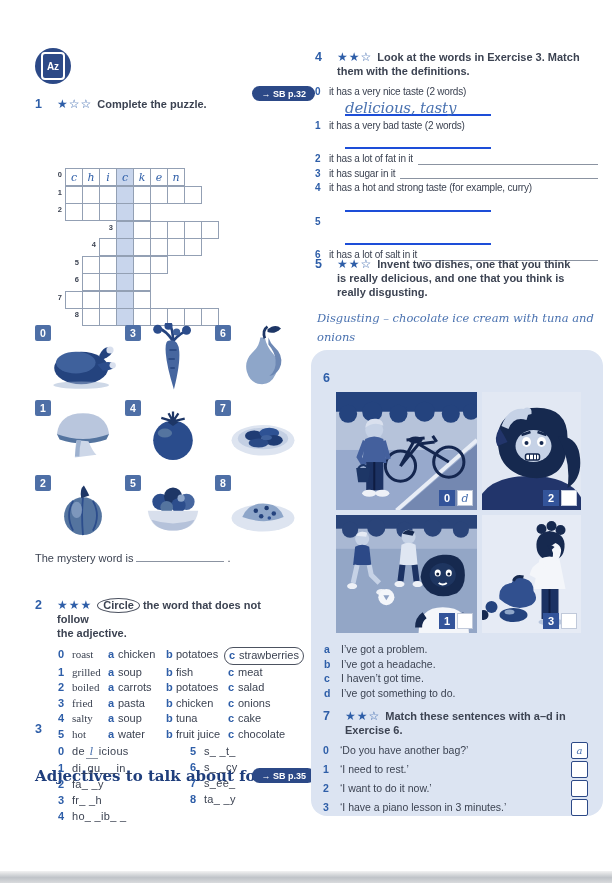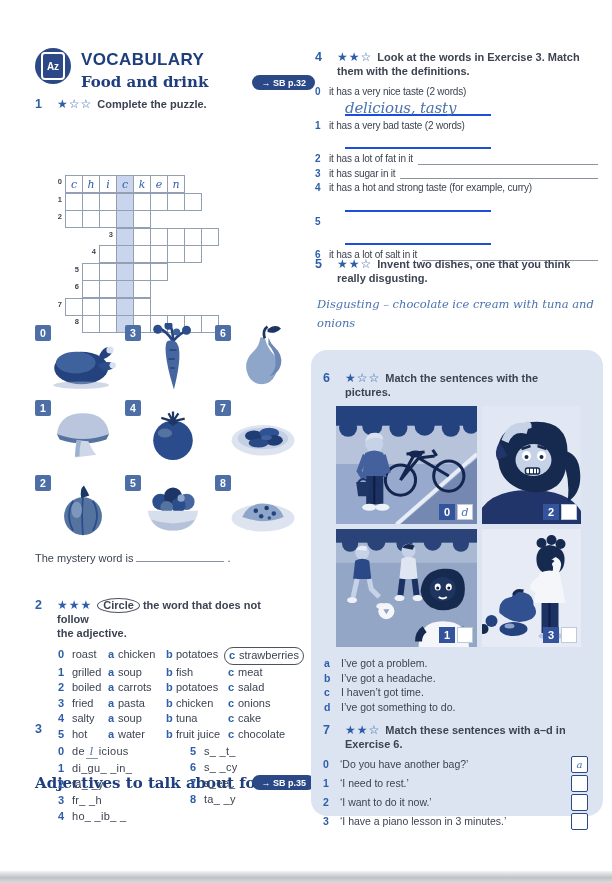--- a/index.html
+++ b/index.html
@@ -5,31 +5,31 @@
   html,body{margin:0;padding:0;background:#ffffff;}
   .page{position:relative;width:612px;height:883px;background:#fff;overflow:hidden;
         font-family:"Liberation Sans",sans-serif;color:#414754;}
   .scan-edge{position:absolute;left:0;bottom:0;width:612px;height:12px;
         background:linear-gradient(#f2f2f2,#bfc3c8 55%,#d9dbdd);}
   .col-left{position:absolute;left:35px;top:45px;width:272px;}
   .col-right{position:absolute;left:315px;top:45px;width:285px;}
   .sec{position:absolute;left:0;width:100%;}
 
   
-  .voc-head{display:flex;align-items:flex-start;position:relative;}
+  .voc-head{display:flex;align-items:center;position:relative;gap:10px;}
   .voc-icon{width:36px;height:36px;border-radius:50%;background:#2c4987;flex:0 0 36px;
         display:flex;align-items:center;justify-content:center;}
   .voc-icon-inner{width:20px;height:24px;border:2px solid #fff;border-radius:4px;
         color:#fff;font-size:10px;font-weight:bold;display:flex;align-items:center;justify-content:center;}
   .voc-titles{margin-left:10px;padding-top:2px;}
   .voc-title{font-size:17px;font-weight:bold;color:#1f3e7c;letter-spacing:.4px;}
   .voc-sub{font-family:"DejaVu Serif",serif;font-weight:bold;font-size:15px;color:#1f3e7c;margin-top:3px;}
   .badge{display:inline-block;background:#2c4987;color:#fff;font-size:9px;font-weight:bold;
         padding:2.5px 9px;border-radius:10px;white-space:nowrap;}
-  .badge-abs{position:absolute;right:-8px;top:27px;}
+  .badge-abs{position:absolute;right:-8px;top:38px;}
 
   
   .ex-head{display:flex;align-items:flex-start;}
   .ex-num{width:22px;font-weight:bold;color:#2e5ea8;font-size:12.5px;flex:0 0 22px;}
   .ex-title{font-weight:bold;font-size:11px;color:#3c4352;line-height:14px;}
   .stars{color:#2e5ea8;font-size:12px;letter-spacing:1px;margin-right:5px;font-weight:normal;}
   .tl{display:block;}
   .tl:empty{display:none;}
   .tl-first{display:inline;}
   .circle-word{border:1.4px solid #4c5260;border-radius:50%;padding:0 5px 1px 5px;}
@@ -53,21 +53,21 @@
   .wline{display:inline-block;width:88px;border-bottom:1.2px solid #8b93a1;height:11px;margin:0 3px;}
 
   .adj-head{position:relative;}
   .adj-title{font-family:"DejaVu Serif",serif;font-weight:bold;font-size:15px;color:#1f3e7c;}
   .adj-badge{position:absolute;right:-8px;top:1px;}
 
   
   .ex2-table{margin-top:7px;}
   .ex2-row{display:flex;font-size:11px;line-height:15.5px;padding-left:23px;color:#3c4352;}
   .inum{width:14px;font-weight:bold;color:#2e5ea8;flex:0 0 14px;}
-  .adj{width:36px;flex:0 0 36px;}
+  .adj{width:36px;flex:0 0 36px;font-family:Liberation Serif, serif;}
   .lab{width:10px;flex:0 0 10px;font-weight:bold;color:#2e5ea8;}
   .wa{width:48px;flex:0 0 48px;}
   .wb{width:52px;flex:0 0 52px;}
   .cwrap{white-space:nowrap;display:inline-flex;}
   .cwrap.circled{border:1.2px solid #4c5260;border-radius:11px;padding:0 4px;margin:0 -4px;}
 
   
   .ex3-cols{position:relative;margin-top:7px;min-height:82px;}
   .ex3-col-right{position:absolute;left:155px;top:0;}
   .ex3-item{display:flex;font-size:11px;line-height:16px;padding-left:23px;color:#3c4352;letter-spacing:.3px;}
@@ -123,24 +123,20 @@
 </head>
 <body>
 
 <div class="page">
 
   <div class="col-left">
 
     <div class="sec voc-head" style="top:3px;">
       <div class="voc-icon">
         <div class="voc-icon-inner">Az</div>
-      </div>
-      <div class="voc-titles">
-        <div class="voc-title">VOCABULARY</div>
-        <div class="voc-sub">Food and drink</div>
       </div>
       <span class="badge badge-abs">→ SB p.32</span>
     </div>
 
     <div class="sec ex-head" style="top:52px;">
       <span class="ex-num">1</span>
       <div class="ex-title" style="width:210px;">
         <span class="stars">★☆☆</span><span class="tl tl-first">Complete the puzzle.</span>
       </div>
     </div>
@@ -483,37 +479,34 @@
 
           </div>
         </div>
     </div>
 
     <div class="sec" style="top:212px;">
       <div class="ex-head">
         <span class="ex-num">5</span>
         <div class="ex-title" style="width:245px;">
           <span class="stars">★★☆</span><span class="tl tl-first">Invent two dishes, one that you think</span>
+          <span class="tl">is really delicious, and one that you think is</span>
           <span class="tl">really disgusting.</span>
         </div>
       </div>
       <div class="ex5-answers">
 
           <div class="hand">Disgusting – chocolate ice cream with tuna and onions</div>
         </div>
     </div>
 
     <div class="wordwise">
 
       <div class="ex-head ww-ex6">
         <span class="ex-num">6</span>
-        <div class="ex-title" style="width:215px;">
-          <span class="stars">★☆☆</span><span class="tl tl-first">Match the sentences with the</span>
-          <span class="tl">pictures.</span>
-        </div>
       </div>
 
       <div class="pics">
 
       <div class="pic">
             <svg class="pic-art" viewBox="0 0 140 118" preserveAspectRatio="xMidYMid slice">
               <use href="#sym-boy-with-bike"></use>
             </svg>
             <div class="pic-tag">
               <span class="pic-num">0</span>

